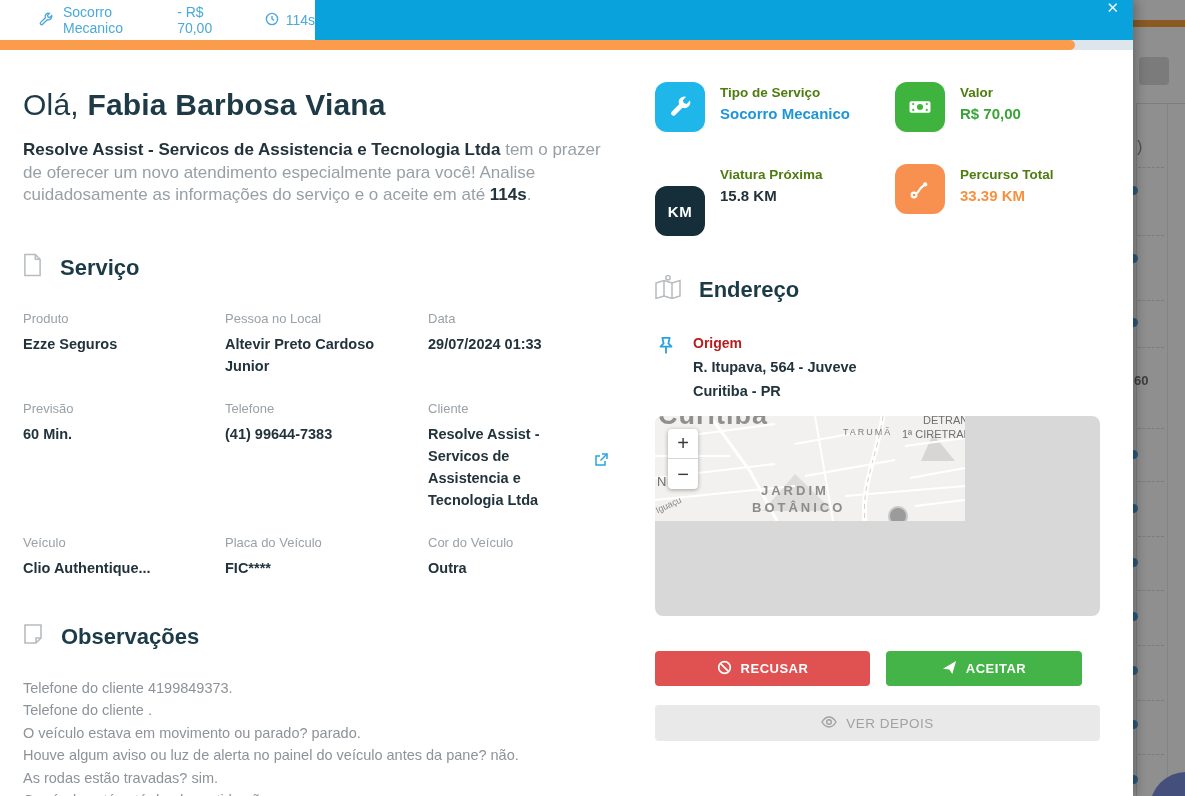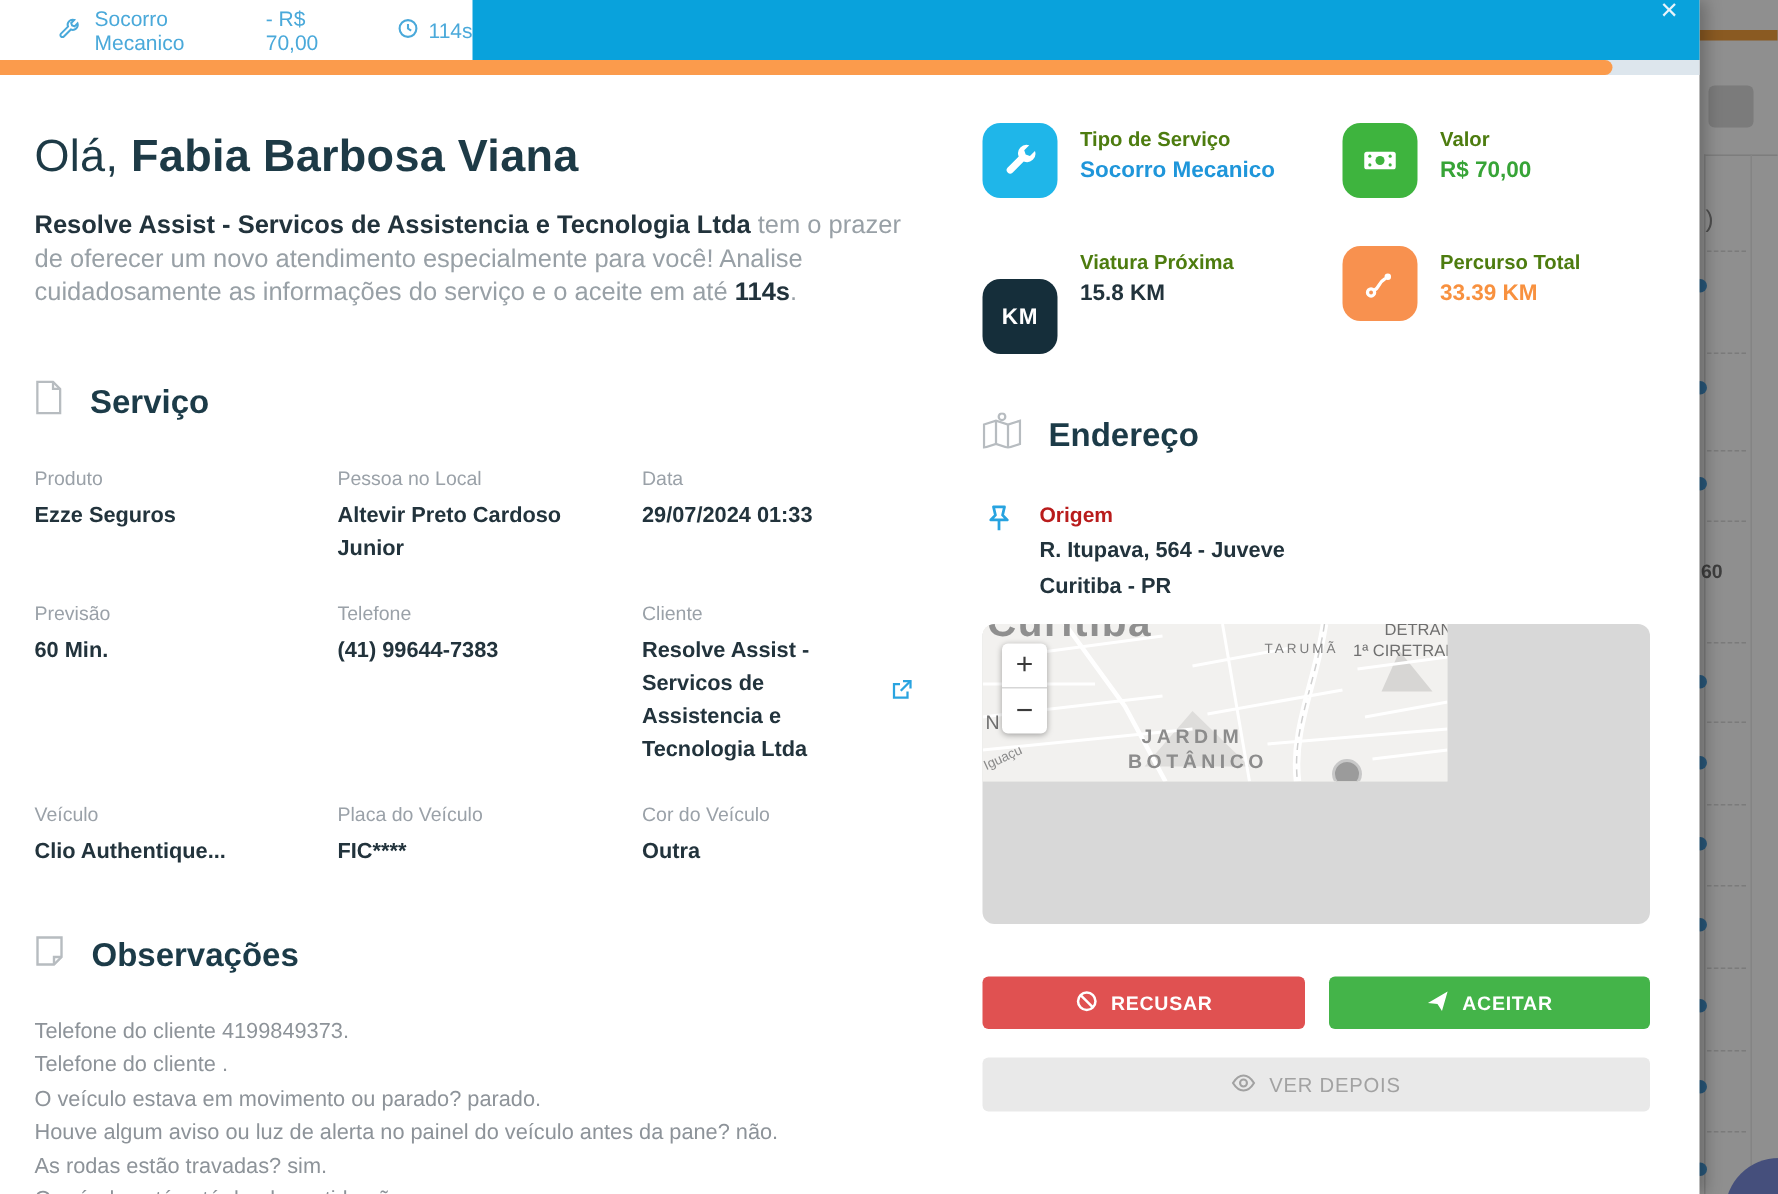--- a/index.html
+++ b/index.html
@@ -94,21 +94,21 @@
   .zoom-ctrl { position:absolute; left:13px; top:13px; width:30px; height:60px; background:#fff;
     border-radius:4px; box-shadow:0 1px 4px rgba(0,0,0,.35); }
   .zoom-btn { width:30px; height:30px; display:flex; align-items:center; justify-content:center;
     font-size:20px; color:#3a3a3a; cursor:pointer; }
   .zoom-btn:first-child { border-bottom:1px solid #d6d6d6; }
 
   .btn-row { margin-top:35px; display:flex; gap:16px;text-align:center; }
   .btn { height:35px; border-radius:4px; display:flex; align-items:center; justify-content:center;
     gap:9px; font-size:13px; font-weight:bold; letter-spacing:.5px; color:#fff; cursor:pointer; }
   .btn-recusar { width:215px; background:#e05151; }
-  .btn-aceitar { width:214px; background:#44b449; }
+  .btn-aceitar { width:196px; background:#44b449; }
   .btn-later { margin-top:19px; width:445px; height:36px; background:#e9e9e9; color:#a2a2a2;
     border-radius:4px; display:flex; align-items:center; justify-content:center; gap:9px;
     font-size:13.5px; letter-spacing:.5px; cursor:pointer; }
 </style>
 </head>
 <body>
 
 <div class="backdrop-strip">
   <div class="bd-orange-bar"></div>
   <div class="bd-gray-box"></div>

